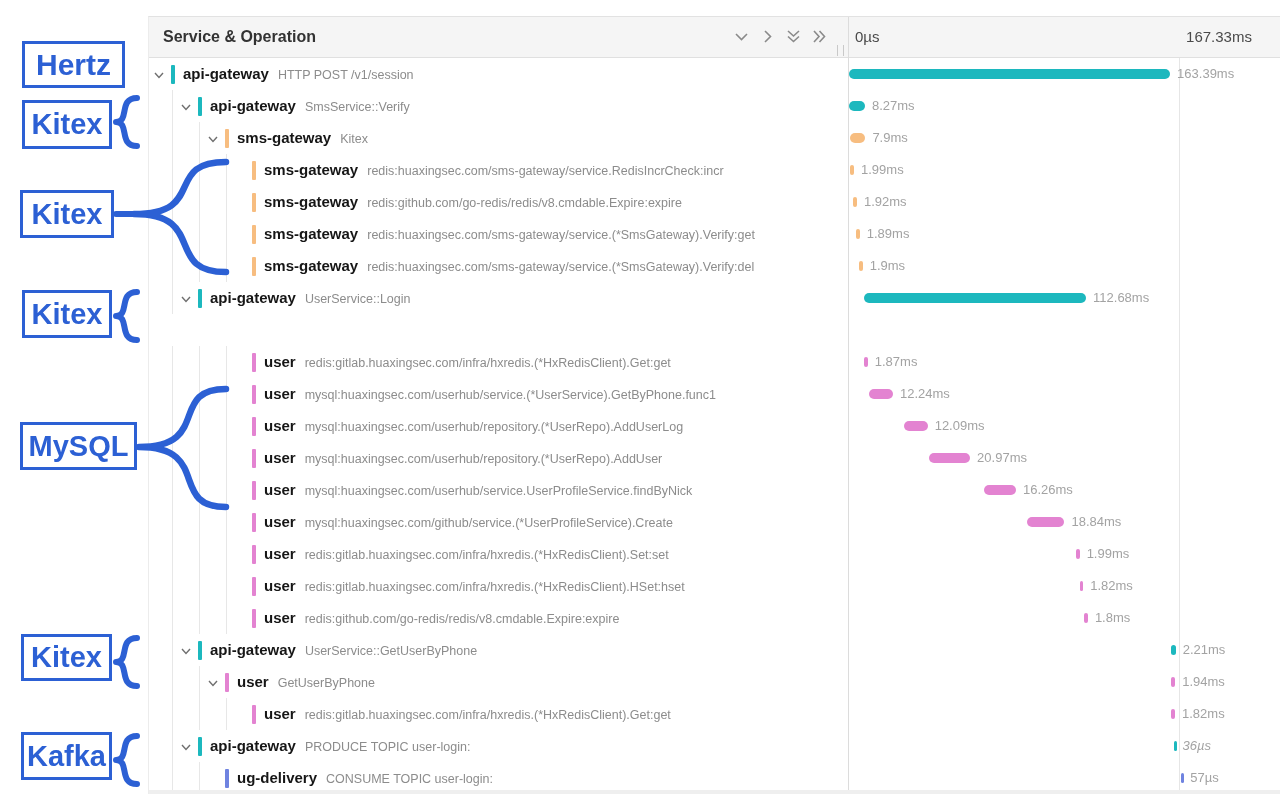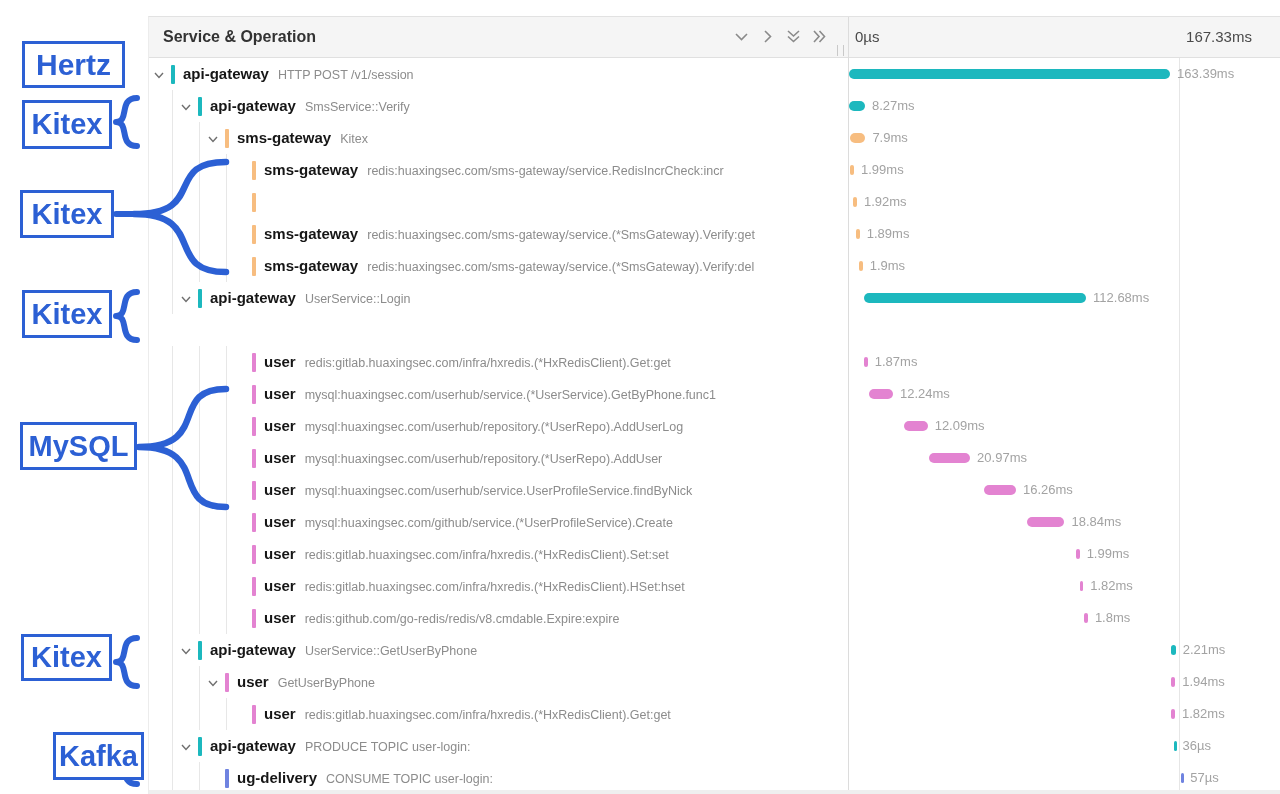--- a/index.html
+++ b/index.html
@@ -69,21 +69,21 @@
     <path stroke-width="6" d="M 137 638 C 118 638 130 662 116 662 C 130 662 118 686 137 686"></path>
     <path stroke-width="6" d="M 137 736 C 118 736 130 760 116 760 C 130 760 118 784 137 784"></path>
   </svg>
 
   <div class="ann-box" style="left:22px; top:41px; width:103px; height:47px; font-size:30px; line-height:41px;">Hertz</div>
   <div class="ann-box" style="left:22px; top:100px; width:90px; height:49px; font-size:29px; line-height:43px;">Kitex</div>
   <div class="ann-box" style="left:20px; top:190px; width:94px; height:48px; font-size:29px; line-height:42px;">Kitex</div>
   <div class="ann-box" style="left:22px; top:290px; width:90px; height:48px; font-size:29px; line-height:42px;">Kitex</div>
   <div class="ann-box" style="left:20px; top:422px; width:117px; height:48px; font-size:29px; line-height:42px;">MySQL</div>
   <div class="ann-box" style="left:21px; top:634px; width:91px; height:47px; font-size:29px; line-height:41px;">Kitex</div>
-  <div class="ann-box" style="left:21px; top:732px; width:91px; height:48px; font-size:29px; line-height:42px;margin-left:32px;">Kafka</div>
+  <div class="ann-box" style="left:21px; top:732px; width:91px; height:48px; font-size:29px; line-height:42px;">Kafka</div>
 
   <div class="trace">
     <div class="trace-header">
       <span class="th-title">Service &amp; Operation</span>
       <span class="th-icons">
         <svg width="15" height="15" viewBox="0 0 15 15">
             <polyline points="2,5 7.5,10.5 13,5" fill="none" stroke="#8a8a8a" stroke-width="1.6"></polyline>
           </svg>
         <svg width="15" height="15" viewBox="0 0 15 15">
             <polyline points="5,2 10.5,7.5 5,13" fill="none" stroke="#8a8a8a" stroke-width="1.6"></polyline>
@@ -160,20 +160,21 @@
             <div class="bar" style="left: 0.25%; width: 0.92%; background: rgb(247, 189, 128);"></div>
             <span class="dur" style="left: calc(1.17% + 7px);">1.99ms</span>
           </div>
         </div>
         <div class="row">
           <div class="name-col">
             <div class="guide" style="left: 23px;"></div>
             <div class="guide" style="left: 50px;"></div>
             <div class="guide" style="left: 77px;"></div>
             <span class="strip" style="left: 103px; background: rgb(247, 189, 128);"></span>
+            <span class="ntext" style="left: 115px;"><span class="svc">sms-gateway</span><span class="op">redis:github.com/go-redis/redis/v8.cmdable.Expire:expire</span></span>
           </div>
           <div class="time-col">
             <div class="bar" style="left: 0.95%; width: 0.9%; background: rgb(247, 189, 128);"></div>
             <span class="dur" style="left: calc(1.85% + 7px);">1.92ms</span>
           </div>
         </div>
         <div class="row">
           <div class="name-col">
             <div class="guide" style="left: 23px;"></div>
             <div class="guide" style="left: 50px;"></div>
@@ -378,21 +379,21 @@
           <div class="name-col">
             <div class="guide" style="left: 23px;"></div>
             <span class="chev" style="left: 31px;"><svg width="12" height="12" viewBox="0 0 12 12">
                 <polyline points="2,4 6,8.5 10,4" fill="none" stroke="#6f6f6f" stroke-width="1.4"></polyline>
               </svg></span>
             <span class="strip" style="left: 49px; background: rgb(28, 184, 190);"></span>
             <span class="ntext" style="left: 61px;"><span class="svc">api-gateway</span><span class="op">PRODUCE TOPIC user-login:</span></span>
           </div>
           <div class="time-col">
             <div class="bar" style="left: 75.3%; width: 0.45%; background: rgb(28, 184, 190);"></div>
-            <span class="dur" style="left: calc(75.75% + 7px);">36µs</span>
+            <span class="dur" style="left: calc(75.75% + 7px); font-style: italic;">36µs</span>
           </div>
         </div>
         <div class="row">
           <div class="name-col">
             <div class="guide" style="left: 23px;"></div>
             <div class="guide" style="left: 50px;"></div>
             <span class="strip" style="left: 76px; background: rgb(111, 131, 224);"></span>
             <span class="ntext" style="left: 88px;"><span class="svc">ug-delivery</span><span class="op">CONSUME TOPIC user-login:</span></span>
           </div>
           <div class="time-col">

